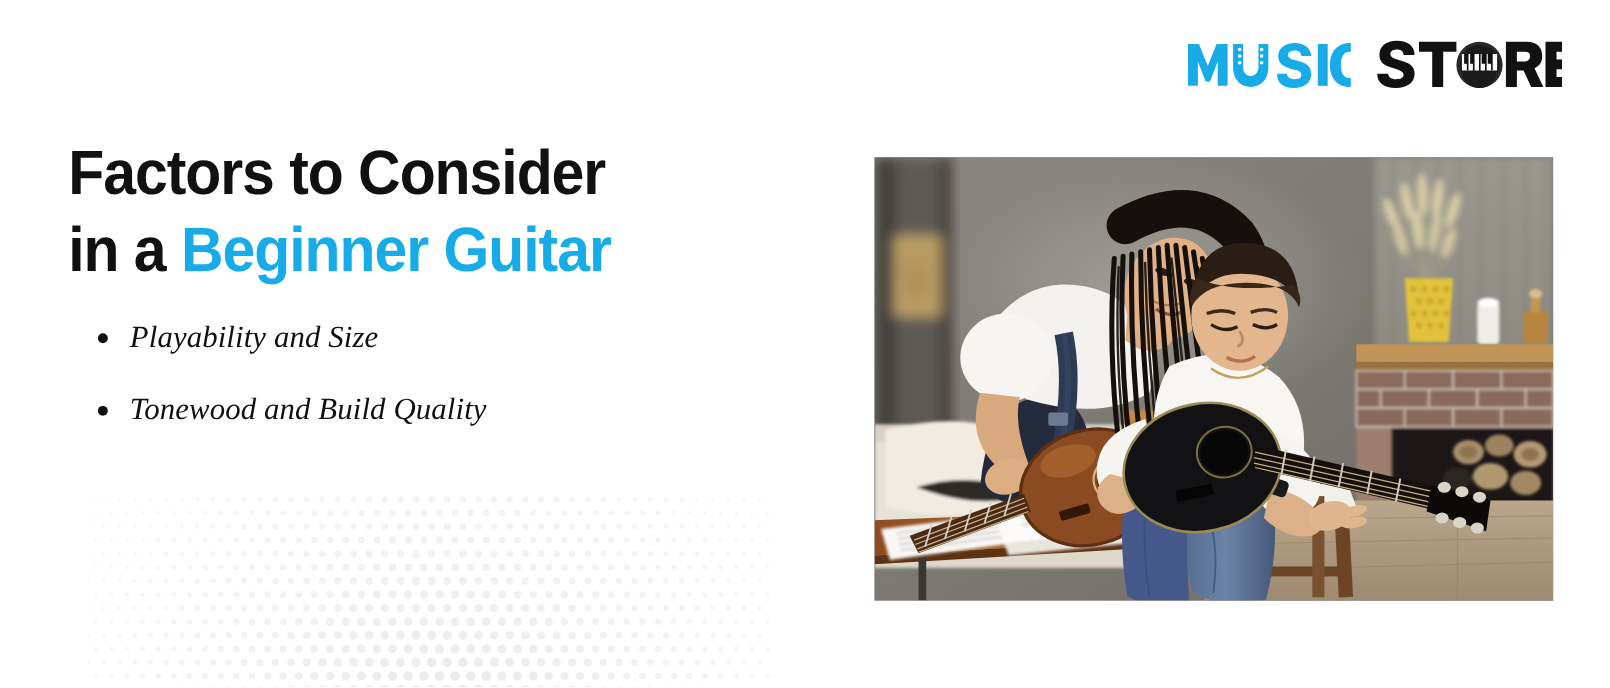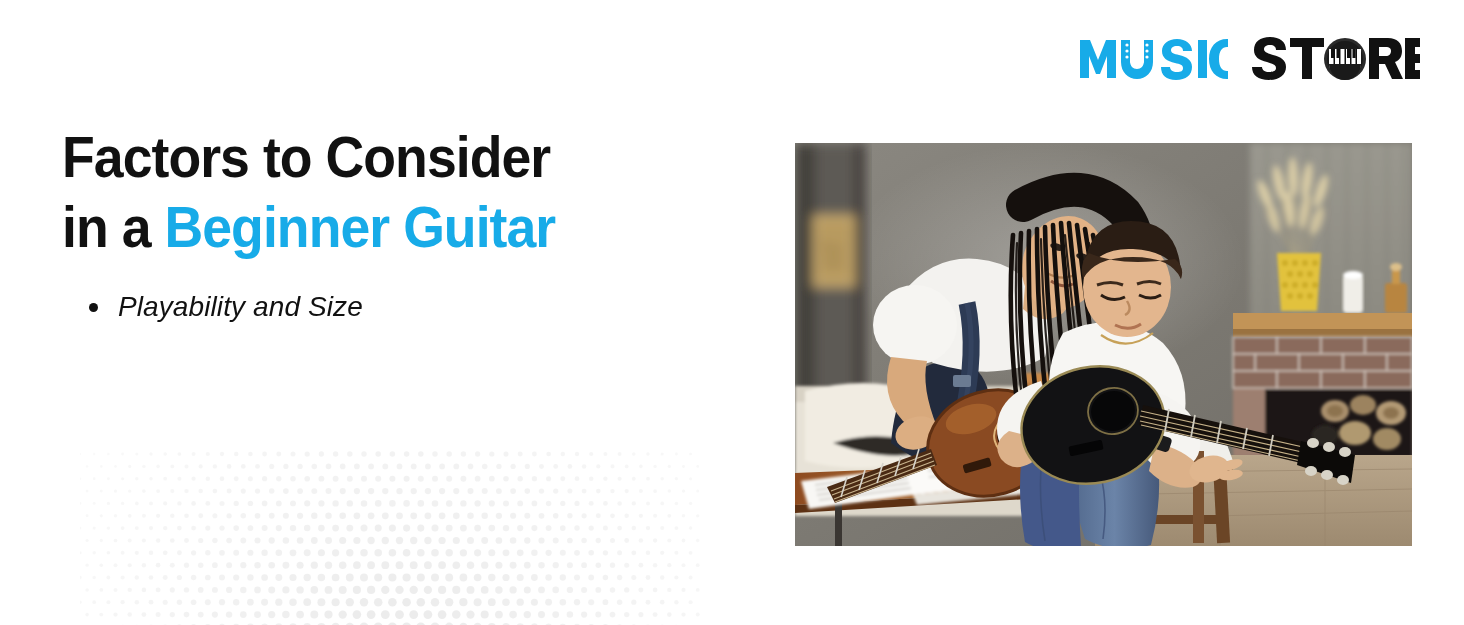--- a/index.html
+++ b/index.html
@@ -55,20 +55,21 @@
     transform:scaleX(0.94);
     transform-origin:left top;
   }
   #headline .accent { color:#17ABE8; }
 
   
   #bullets {
     position:absolute;
     left:78px; top:290px;
     list-style:none;
+    font-family:Liberation Serif, serif;
   }
   #bullets li {
     position:relative;
     padding-left:40px;
     font-size:28px;
     font-style:italic;
     line-height:33px;
     color:#111111;
     margin-bottom:33px;
     letter-spacing:0.1px;
@@ -888,20 +889,21 @@
   </div>
 </div>
 
 <h1 id="headline">
   <span>Factors to Consider</span><br>
   <span>in a </span><span class="accent">Beginner Guitar</span>
 </h1>
 
 <ul id="bullets">
   <li><span>Playability and Size</span></li>
+  <li><span>Tonewood and Build Quality</span></li>
 </ul>
 
 <div id="photo">
   <svg viewBox="0 0 617 403" preserveAspectRatio="none" xmlns="http://www.w3.org/2000/svg">
     <defs>
       <linearGradient id="wallG" x1="0" y1="0" x2="1" y2="1">
         <stop offset="0" stop-color="#8b8881"></stop>
         <stop offset="0.5" stop-color="#7c7972"></stop>
         <stop offset="1" stop-color="#6e6b65"></stop>
       </linearGradient>

